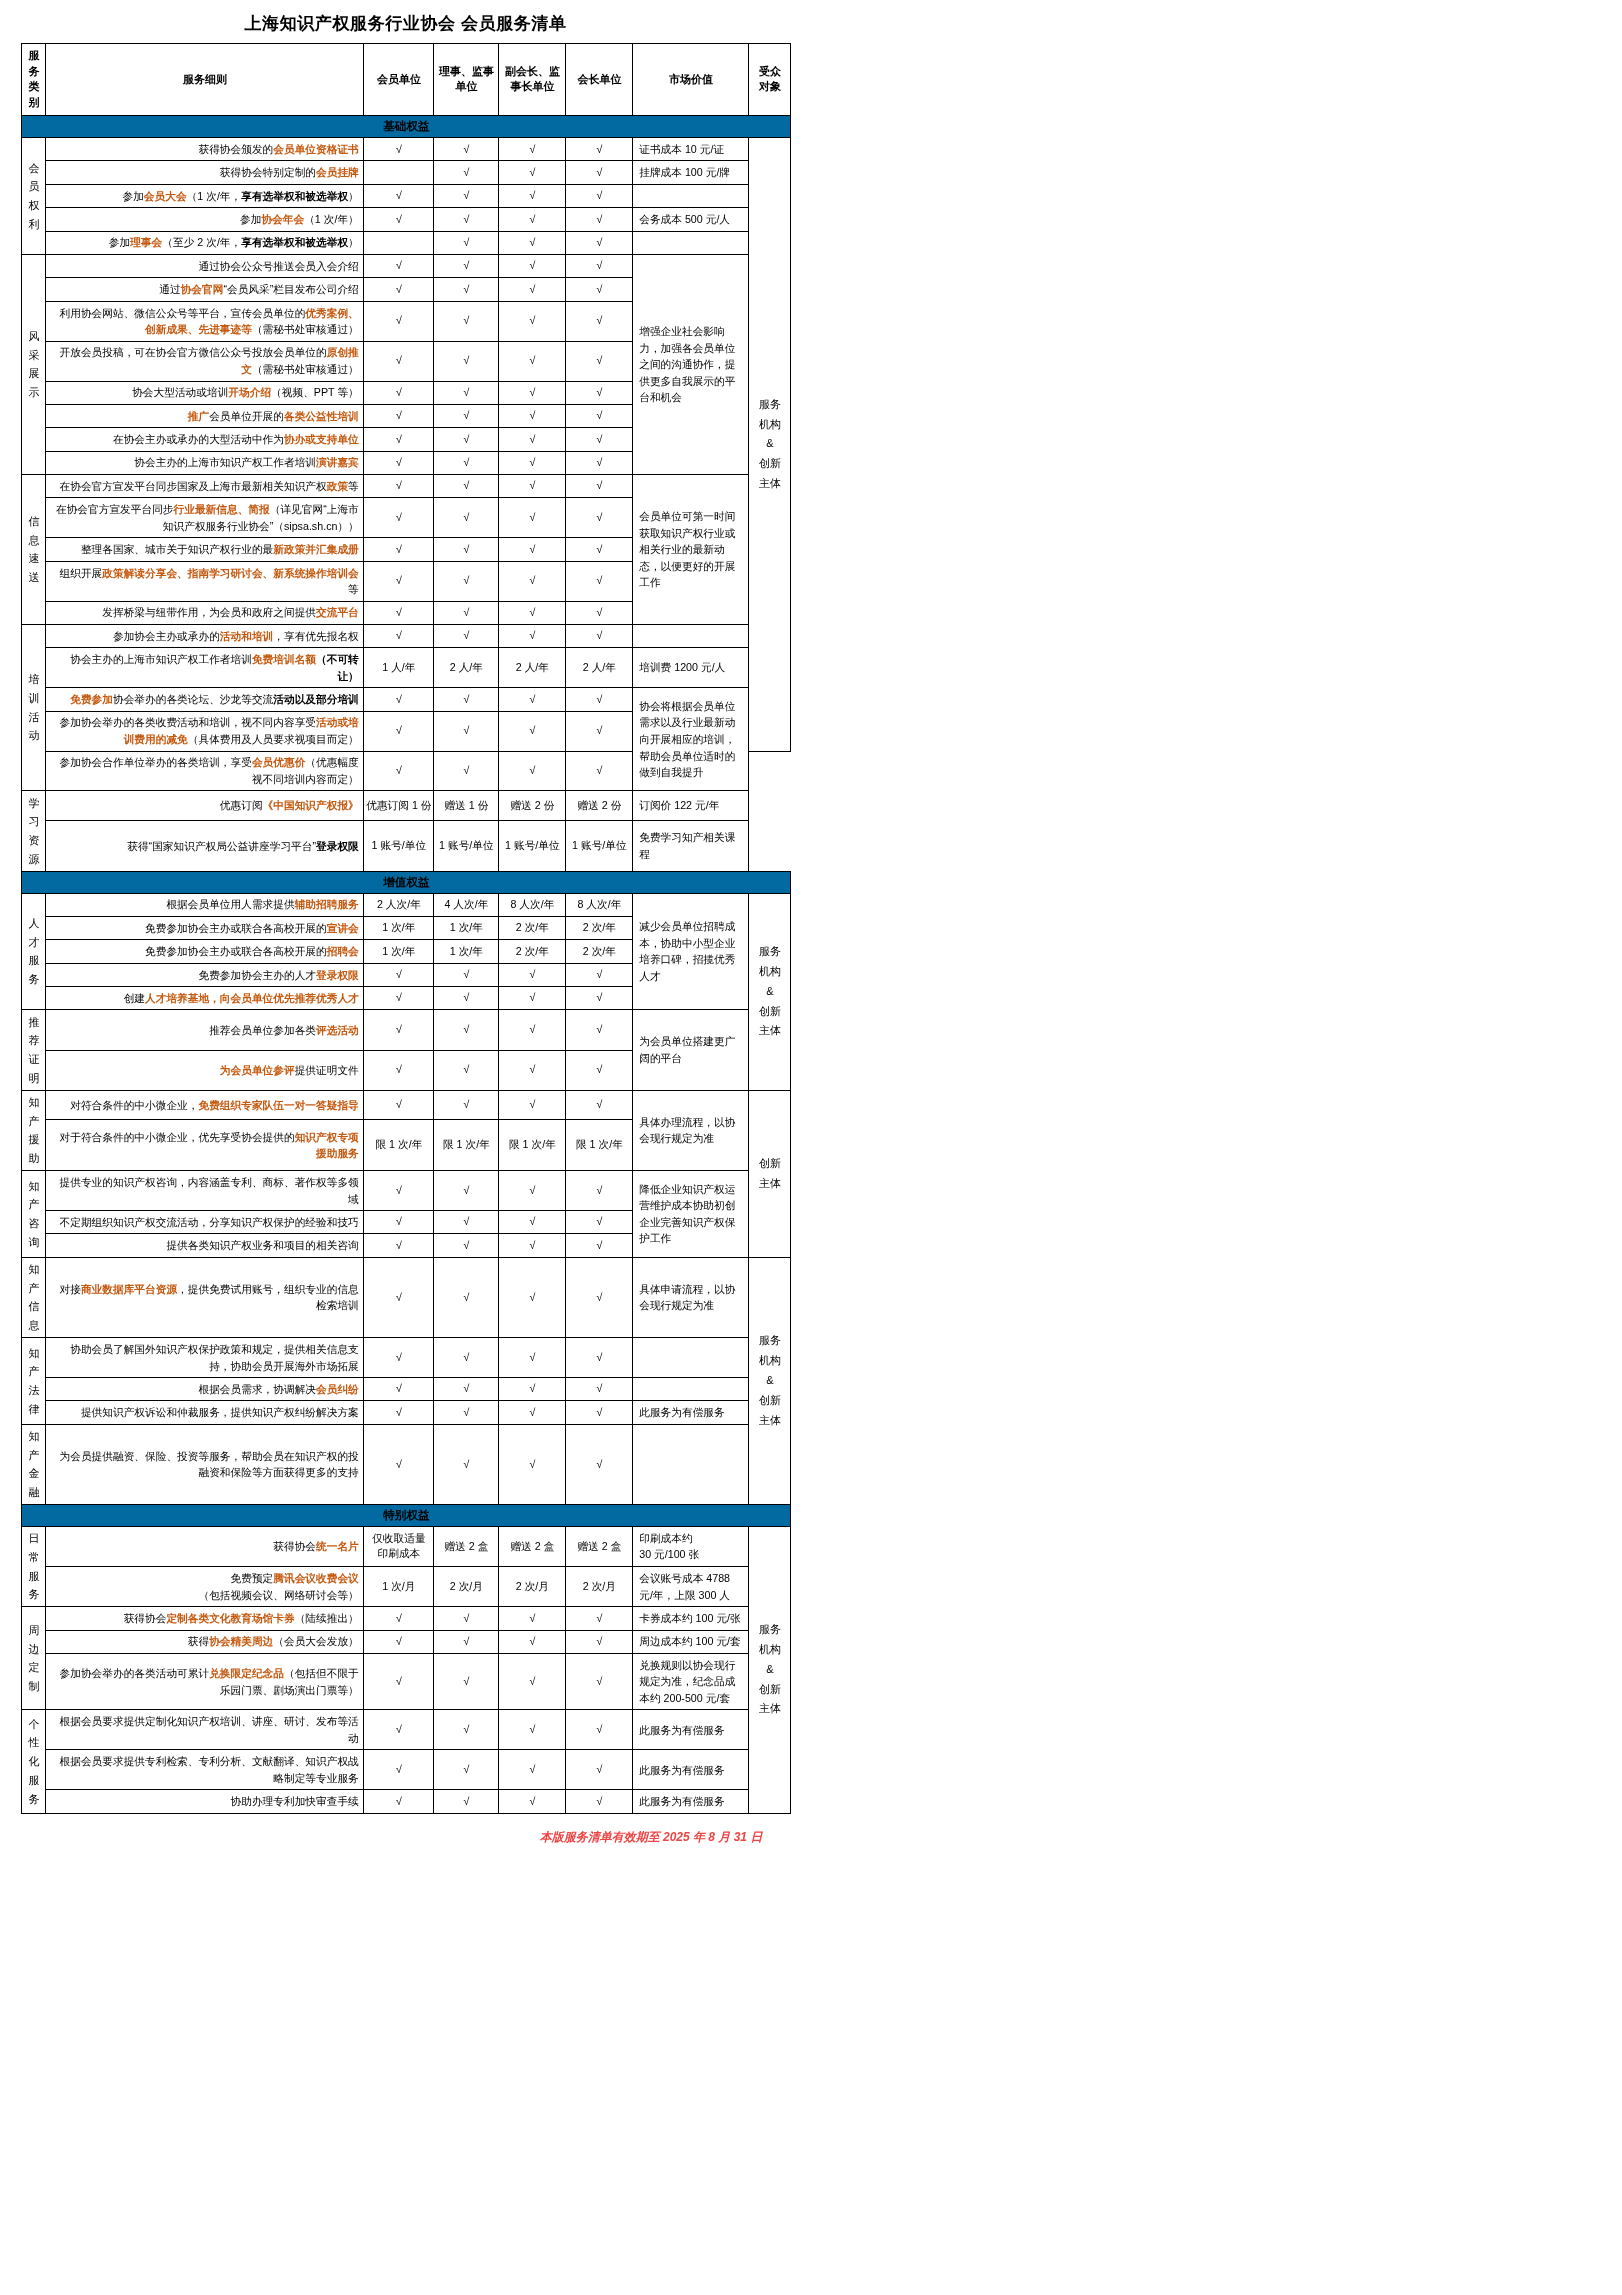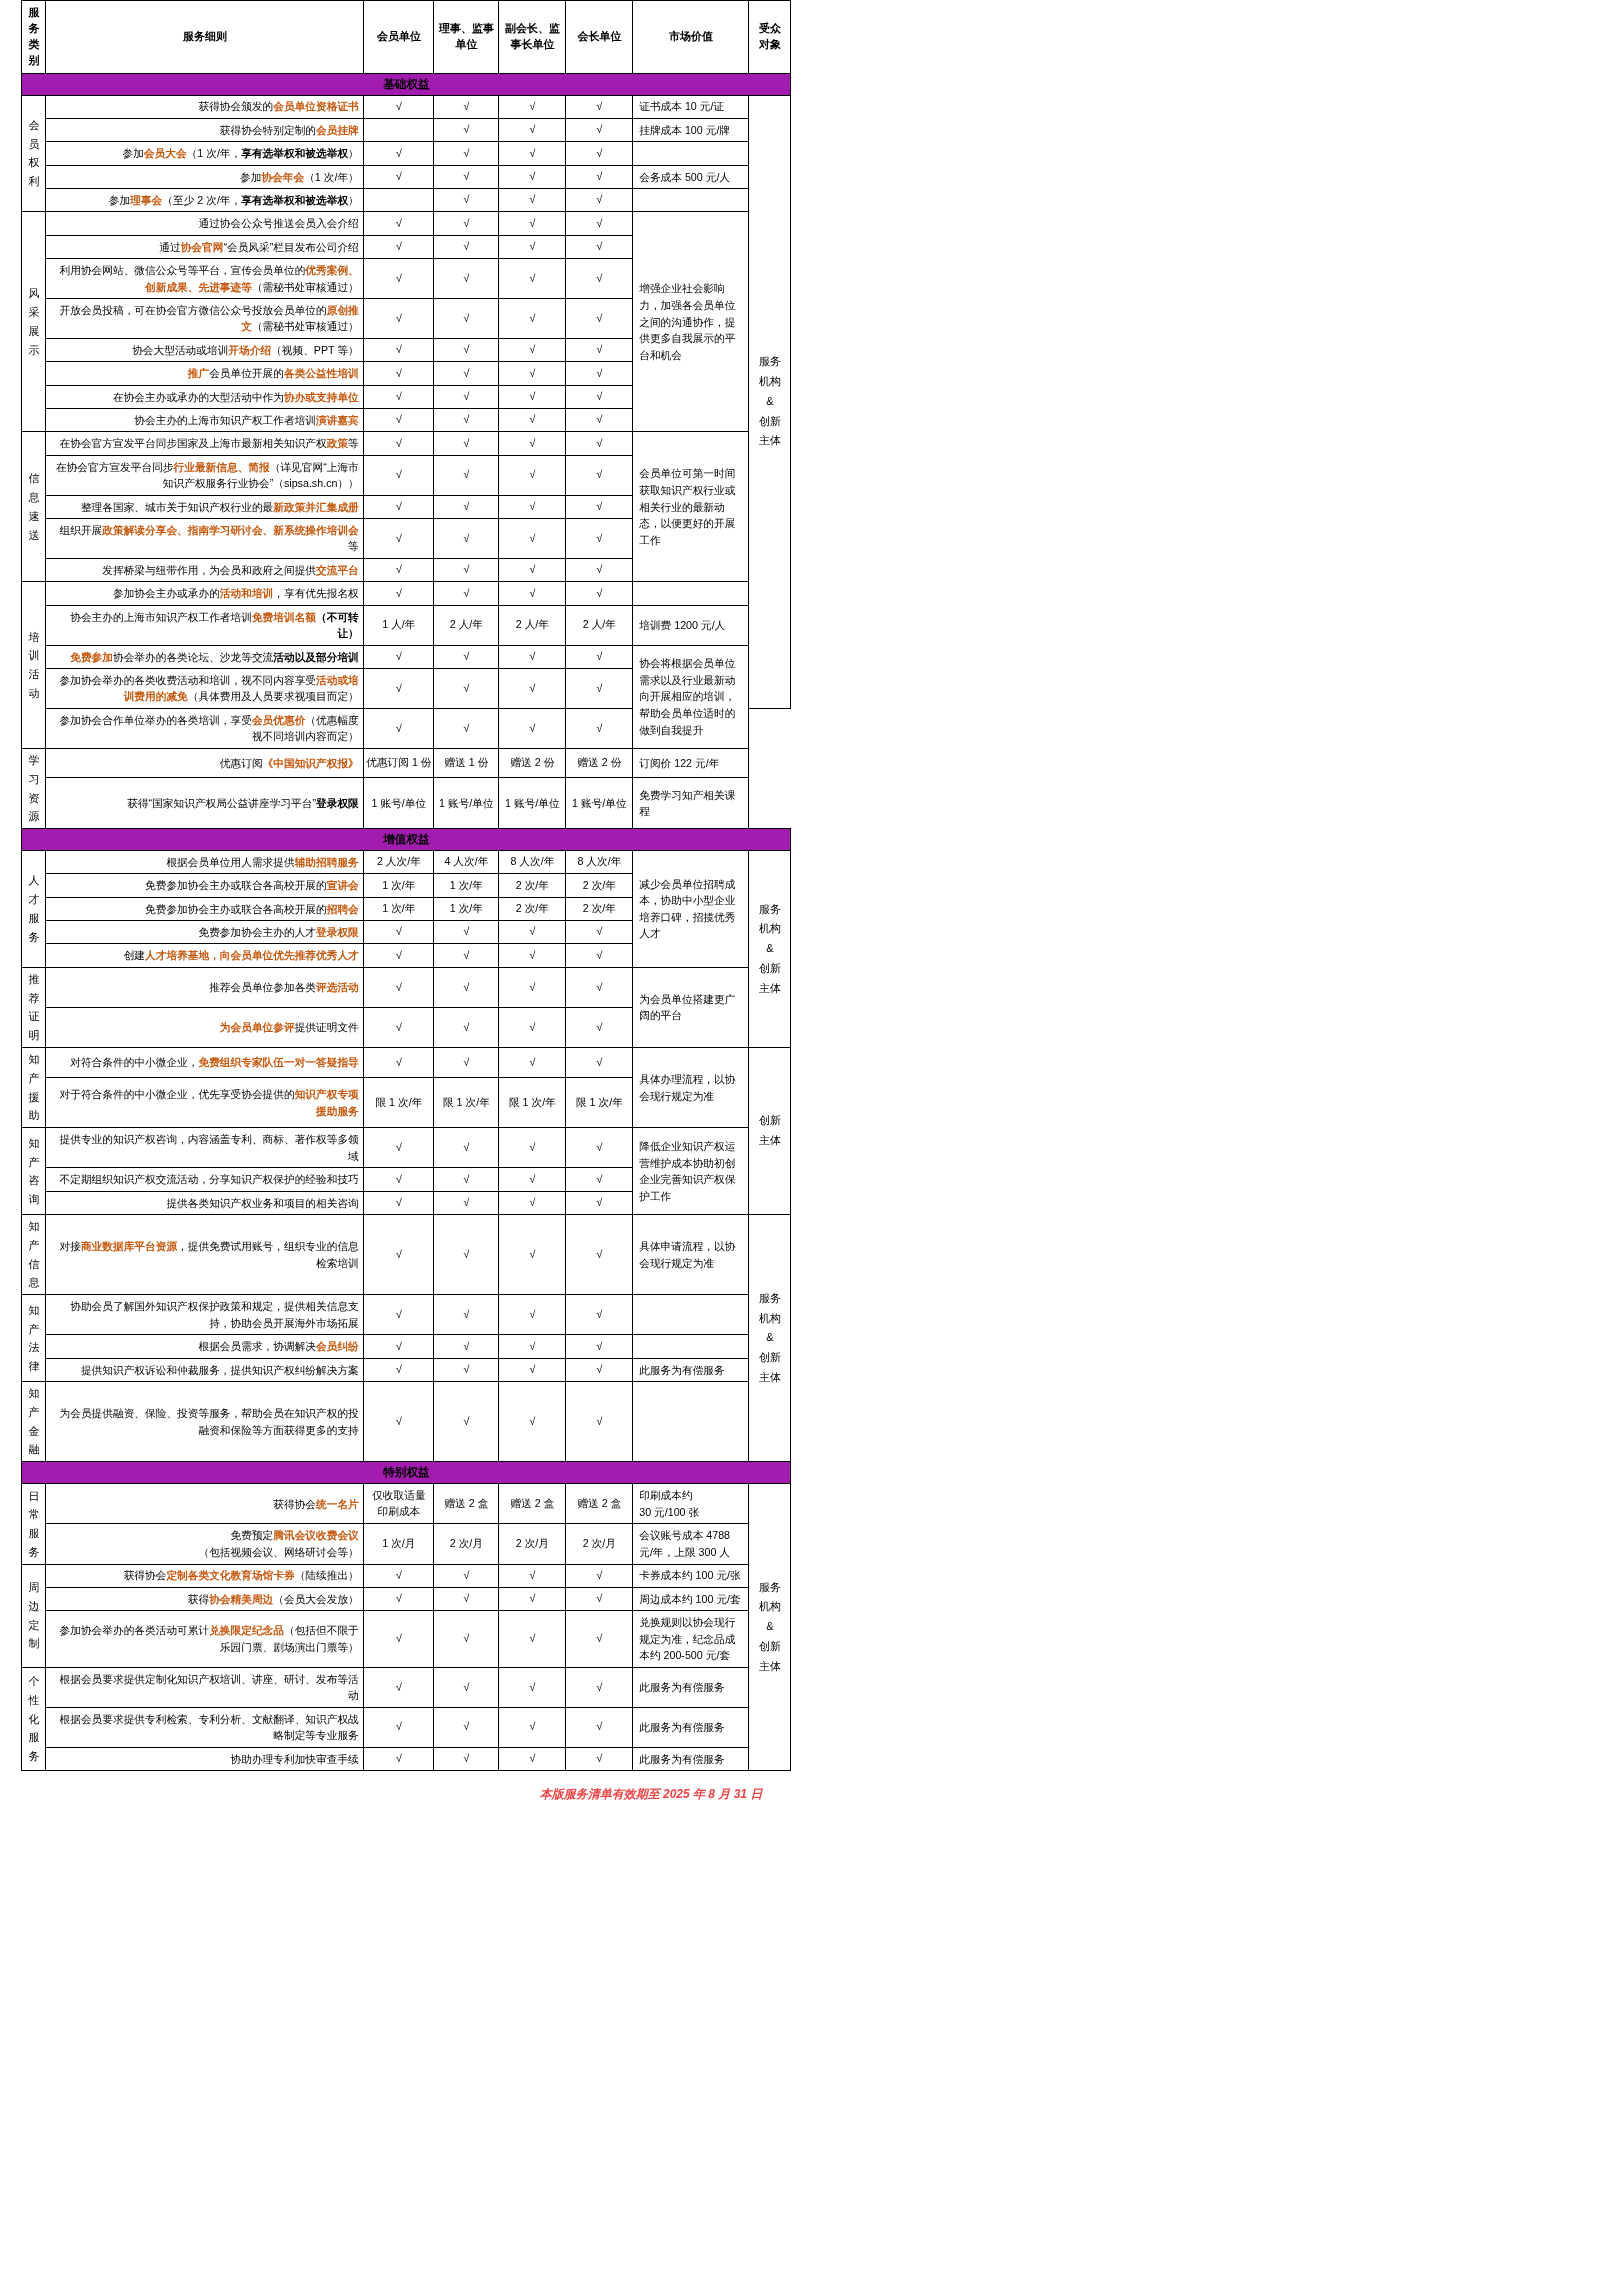--- a/index.html
+++ b/index.html
@@ -19,21 +19,21 @@
   }
   table.svc th, table.svc td{
     border:1.2px solid #000;vertical-align:middle;
     word-break:break-all;
   }
   th.col-h{
     font-size:11px;font-weight:bold;text-align:center;padding:4px 1.2px;line-height:1.45;
     background:#fff;
   }
   tr.section-row td{
-    background:#a21caf;font-weight:bold;text-align:center;font-size:11.6px;
+    background:#0369a1;font-weight:bold;text-align:center;font-size:11.6px;
     padding:2.9px 0;border-top:1.7px solid #000;border-bottom:1.7px solid #000;
   }
   tr.group-start td{border-top:1.7px solid #000;}
   td.cat{
     text-align:center;font-size:11px;line-height:1.7;padding:2.3px 1.2px;
   }
   td.detail{
     font-size:10.7px;line-height:1.55;padding:2.9px 4.6px 2.9px 7px;text-align:right;
   }
   td.mark{
@@ -51,20 +51,21 @@
   .footer-note{
     width:769px;margin-left:21.4px;margin-top:15px;
     text-align:right;padding-right:28px;box-sizing:border-box;
     color:#ef4444;font-weight:bold;font-size:12px;font-style:italic;
   }
 </style>
 </head>
 <body>
 
 <div class="page">
+  <h1 class="page-title">上海知识产权服务行业协会 会员服务清单</h1>
 
   <table class="svc">
     <colgroup>
       <col style="width:24px">
         <col style="width:318px">
         <col style="width:70px">
         <col style="width:65px">
       <col style="width:67px">
         <col style="width:67px">
         <col style="width:116px">

